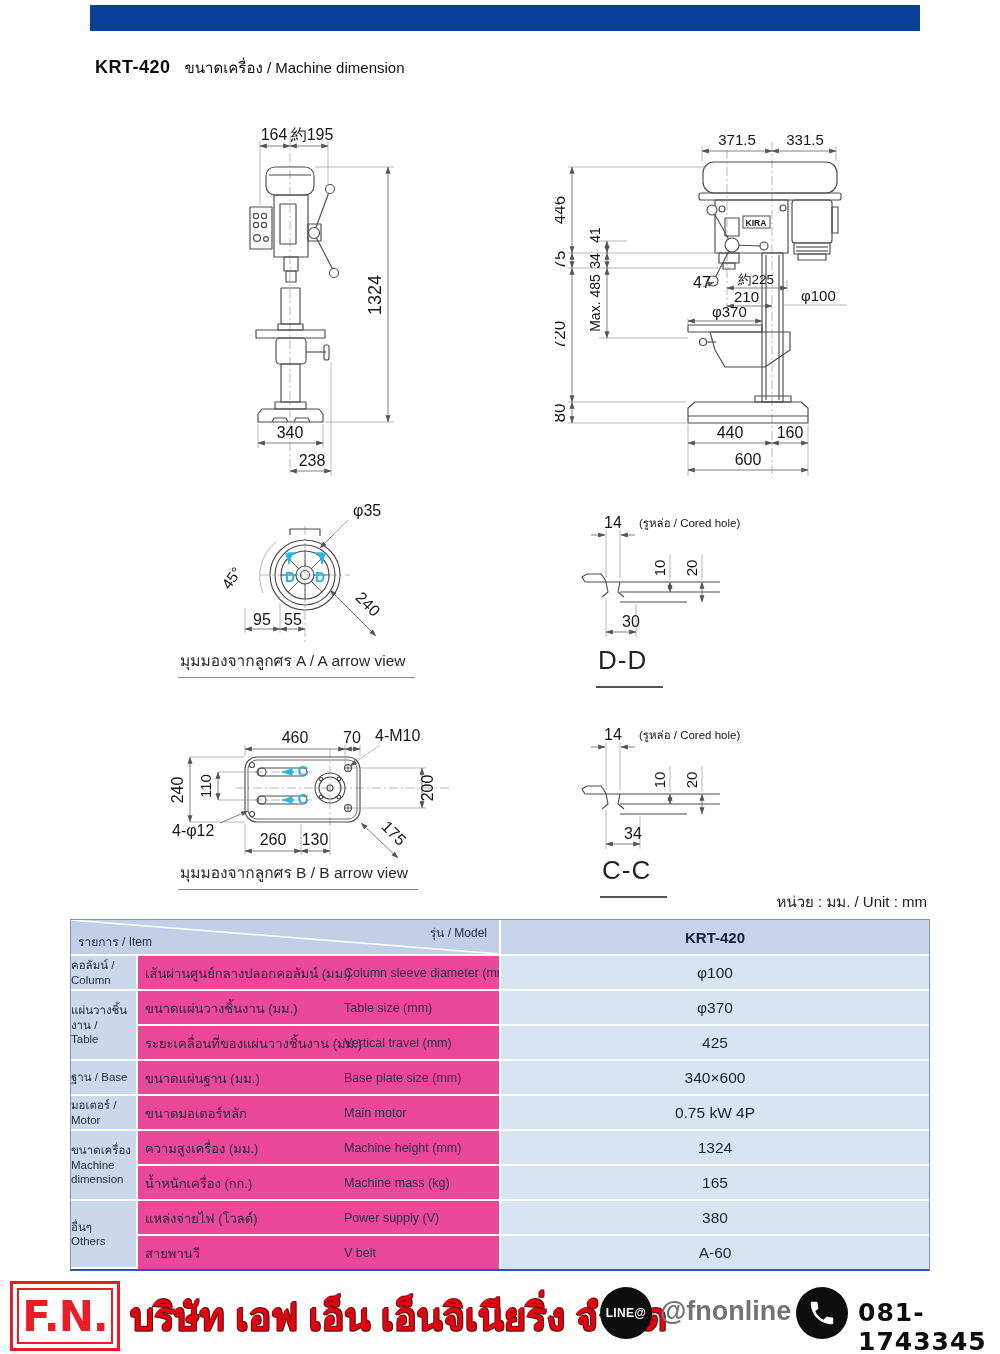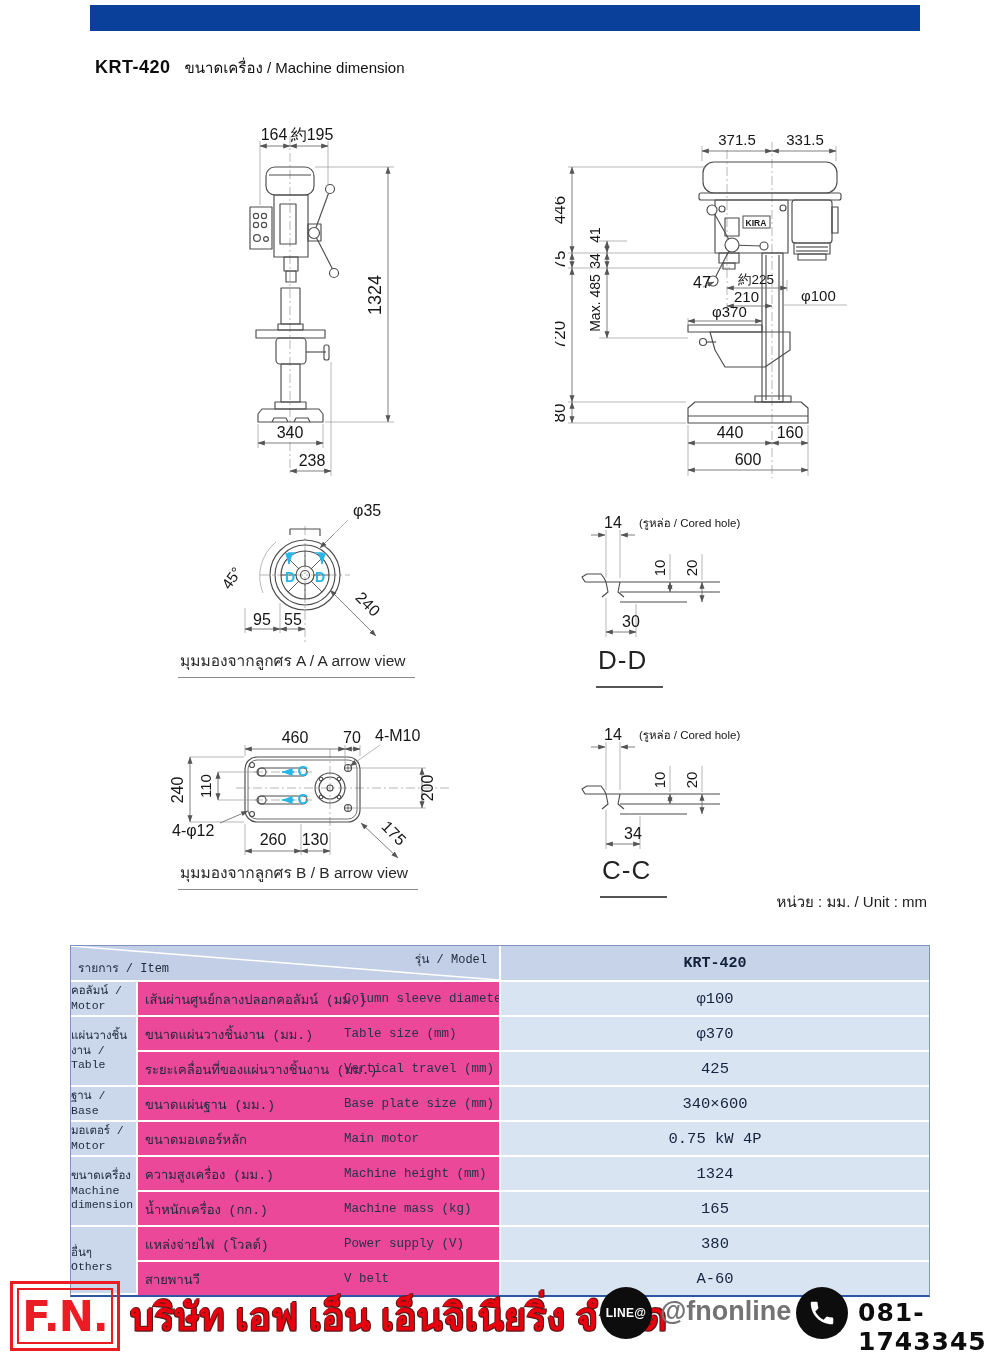--- a/index.html
+++ b/index.html
@@ -14,21 +14,21 @@
   .mach{stroke:#4d4d4d;stroke-width:1.15;fill:none;stroke-linejoin:round;}
   .dim{stroke:#737373;stroke-width:.9;fill:none;}
   .ext{stroke:#9a9a9a;stroke-width:.7;fill:none;}
   .cl{stroke:#9a9a9a;stroke-width:.7;fill:none;stroke-dasharray:9 3 2 3;}
   .cy{stroke:#27b6e6;fill:none;stroke-width:1.6;}
   .cyt{fill:#27b6e6;font-weight:bold;}
   .cap{font-size:15.5px;color:#2a2a2a;border-bottom:1px solid #8a8a8a;padding:0 10px 4px 2px;white-space:nowrap;}
   .seclab{font-size:26px;color:#222;border-bottom:2px solid #555;padding:0 16px 10px 2px;letter-spacing:1px;}
   #unitnote{left:625px;top:890px;width:302px;text-align:right;font-size:15px;color:#222;}
   
-  #spec{left:70px;top:945px;width:858px;border:1px solid #8094c0;border-bottom:2px solid #2f55a5;border-collapse:separate;border-spacing:0;table-layout:fixed;font-family:Liberation Mono, monospace;}
+  #spec{left:70px;top:919px;width:858px;border:1px solid #8094c0;border-bottom:2px solid #2f55a5;border-collapse:separate;border-spacing:0;table-layout:fixed;}
   #spec td{border-right:2px solid #fff;border-bottom:2px solid #fff;padding:0;vertical-align:middle;overflow:hidden;}
   #spec tr td:last-child{border-right:none;}
   #spec tr:last-child td{border-bottom:none;}
   td.hdr{background:#c2cfe6;position:relative;height:34px;}
   td.hdrv{background:#c6d3e9;text-align:center;font-size:15px;font-weight:bold;color:#13203a;}
   td.grp{background:#cbd7eb;font-size:11.5px;color:#1f2a3d;padding-left:5px;line-height:1.25;}
   td.item{background:#ec4899;position:relative;height:33px;}
   td.item .tht{position:absolute;left:7px;top:50%;transform:translateY(-50%);font-size:13px;color:#1f2a3d;white-space:nowrap;}
   td.item .ent{position:absolute;left:206px;top:50%;transform:translateY(-50%);font-size:12.5px;color:#26324a;white-space:nowrap;}
   td.val{background:#d9e4f3;text-align:center;font-size:15.5px;color:#16233c;}
@@ -426,21 +426,21 @@
             <svg class="diagline">
               <line x1="0" y1="0" x2="100%" y2="100%" stroke="#ffffff" stroke-width="1.5"></line>
             </svg>
             <span class="itemlab">รายการ / Item</span>
             <span class="modlab">รุ่น / Model</span>
           </td>
           <td class="hdrv">KRT-420</td>
         </tr>
         <tr>
           <td class="grp" rowspan="1">
-            <div>คอลัมน์ / Motor</div>
+            <div>คอลัมน์ / Column</div>
           </td>
           <td class="item">
             <span class="tht">เส้นผ่านศูนย์กลางปลอกคอลัมน์ (มม.)</span>
             <span class="ent">Column sleeve diameter (mm)</span>
           </td>
           <td class="val">φ100</td>
         </tr>
         <tr>
           <td class="grp" rowspan="2">
             <div>แผ่นวางชิ้นงาน /</div>

